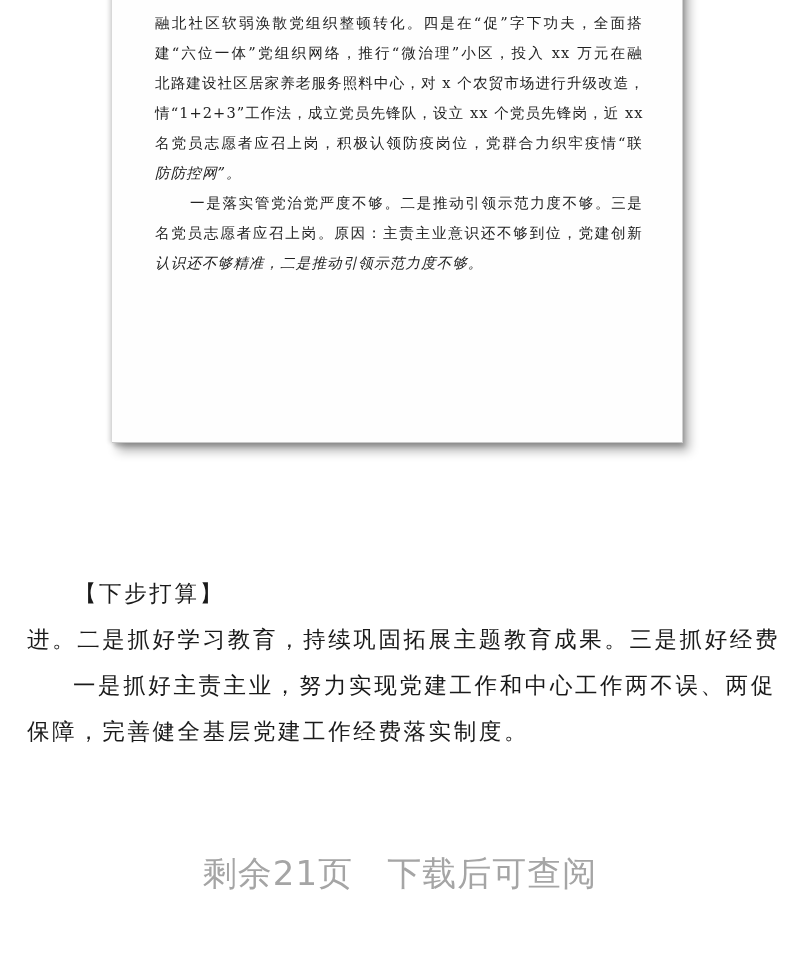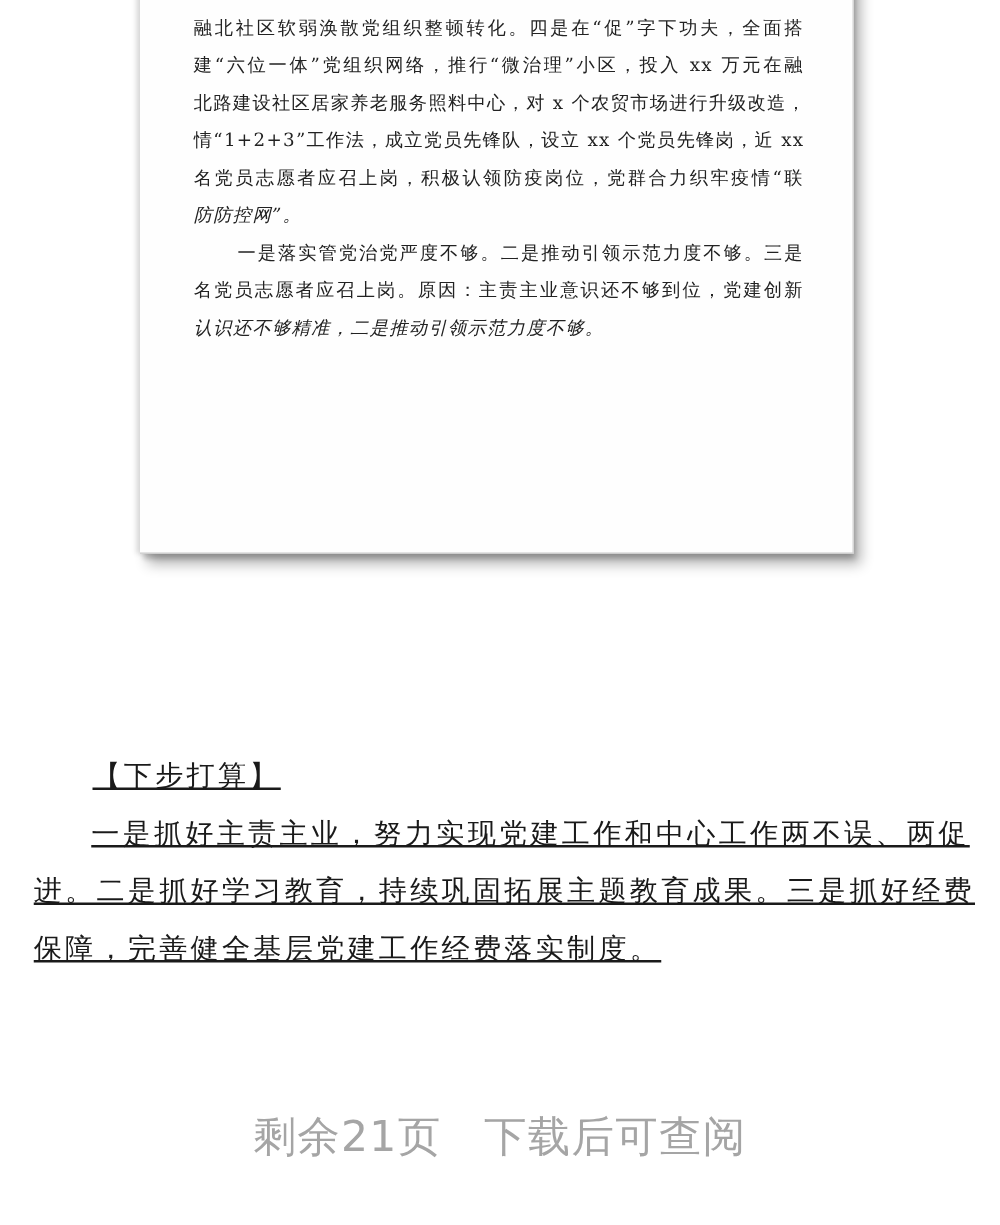--- a/index.html
+++ b/index.html
@@ -62,27 +62,26 @@
       display: block;
       height: 30px;
       padding-left: 33px;
       white-space: nowrap;
     }
 
     
     .main-section {
       position: absolute;
       left: 27px;
-      top: 598px;
+      top: 570px;
       width: 746px;
       font-size: 22.5px;
       line-height: 46px;
       color: #1a1a1a;
       letter-spacing: 2.6px;
-      text-decoration: underline;
     }
     .main-heading {
       display: block;
       height: 46px;
       padding-left: 47px;
       white-space: nowrap;
     }
     .main-line {
       display: block;
       height: 46px;
@@ -90,21 +89,21 @@
       text-align: justify;
       text-align-last: justify;
     }
     .main-line.indent { padding-left: 46px; }
     .main-line.last { text-align-last: left; }
 
     
     .footer-prompt {
       position: absolute;
       left: 0;
-      top: 885px;
+      top: 848px;
       width: 800px;
       text-align: center;
       font-family: "DejaVu Sans", "Liberation Sans", sans-serif;
       font-size: 34px;
       line-height: 50px;
       color: #a5a5a5;
       letter-spacing: 1px;
     }
     .footer-prompt .gap { display: inline-block; width: 34px; }
   </style>
@@ -123,22 +122,22 @@
       <span class="page-line">名党员志愿者应召上岗，积极认领防疫岗位，党群合力织牢疫情“联</span>
       <span class="page-line last">防防控网”。</span>
       <span class="page-line indent">一是落实管党治党严度不够。二是推动引领示范力度不够。三是</span>
       <span class="page-line">名党员志愿者应召上岗。原因：主责主业意识还不够到位，党建创新</span>
       <span class="page-line last">认识还不够精准，二是推动引领示范力度不够。</span>
     </div>
   </div>
 
   <div class="main-section">
     <span class="main-heading">【下步打算】</span>
+    <span class="main-line">进。二是抓好学习教育，持续巩固拓展主题教育成果。三是抓好经费</span>
     <span class="main-line indent">一是抓好主责主业，努力实现党建工作和中心工作两不误、两促</span>
-    <span class="main-line">进。二是抓好学习教育，持续巩固拓展主题教育成果。三是抓好经费</span>
     <span class="main-line last">保障，完善健全基层党建工作经费落实制度。</span>
   </div>
 
   <div class="footer-prompt">
     <span>剩余21页</span><span class="gap"></span><span>下载后可查阅</span>
   </div>
 
 </div>
 
 </body></html>

